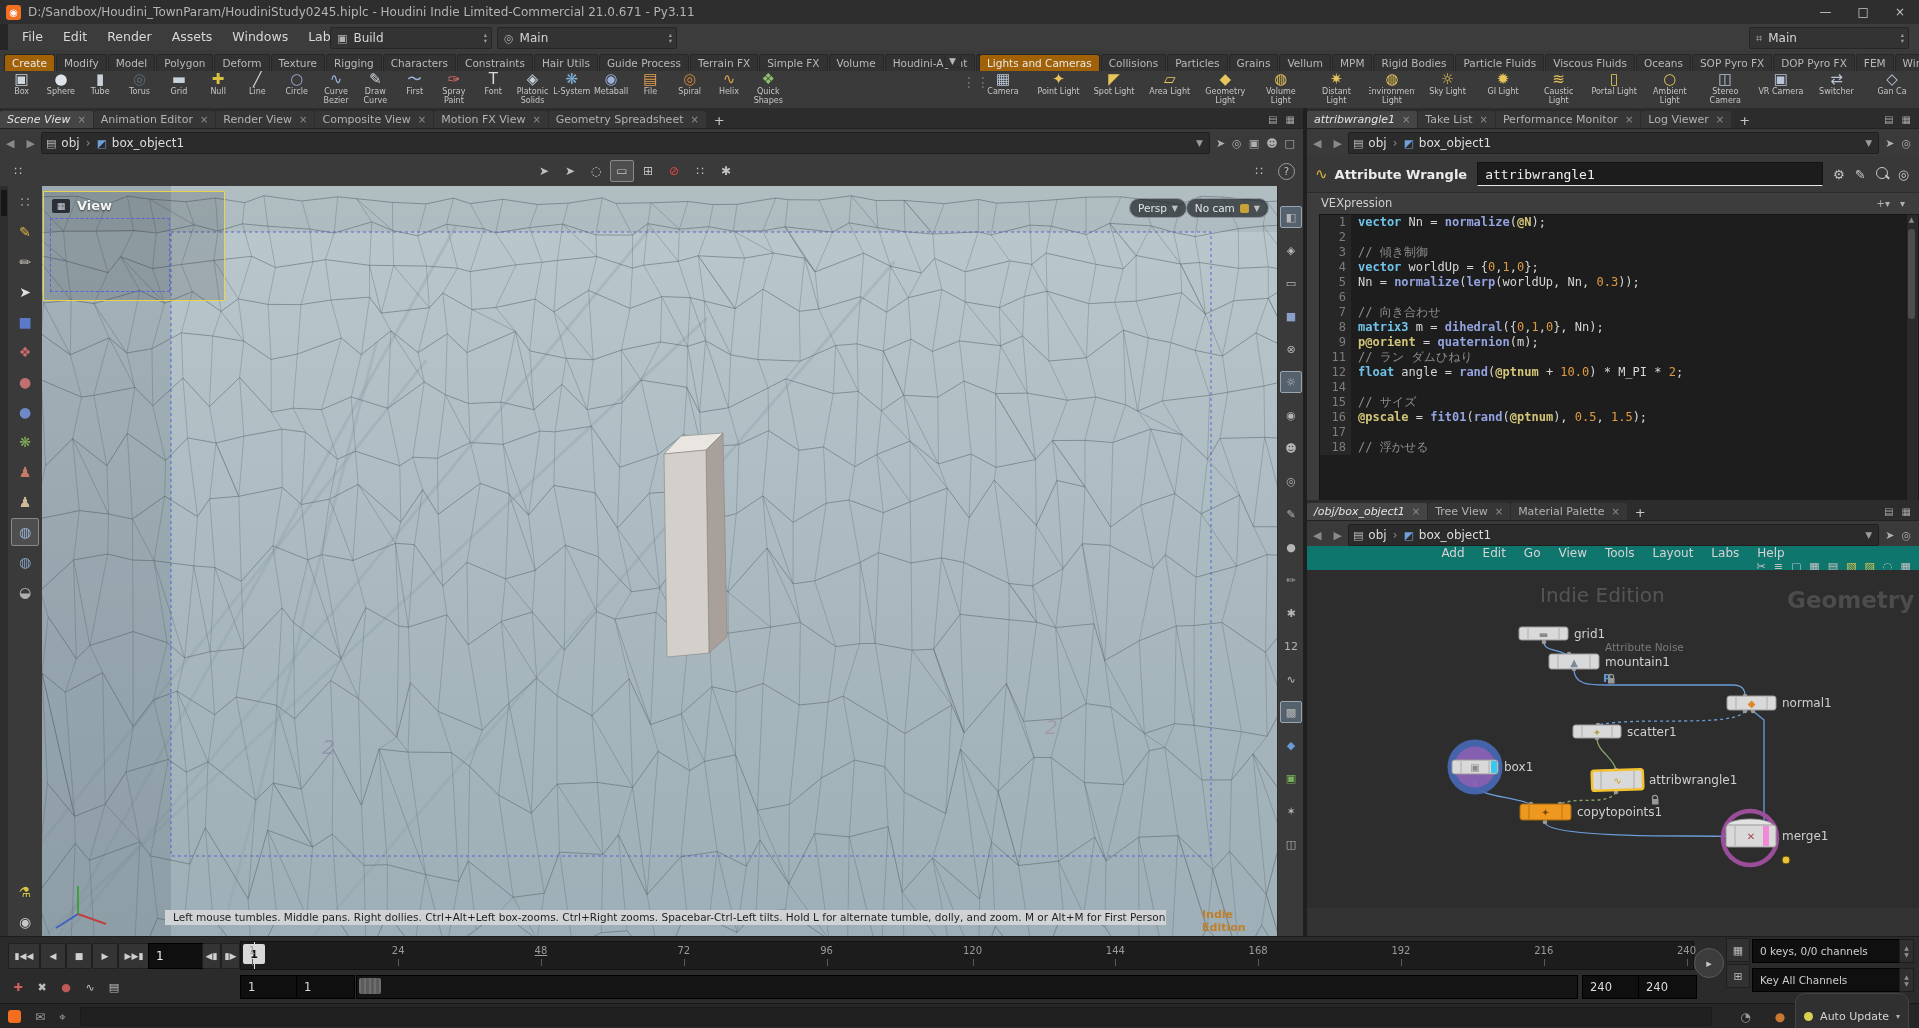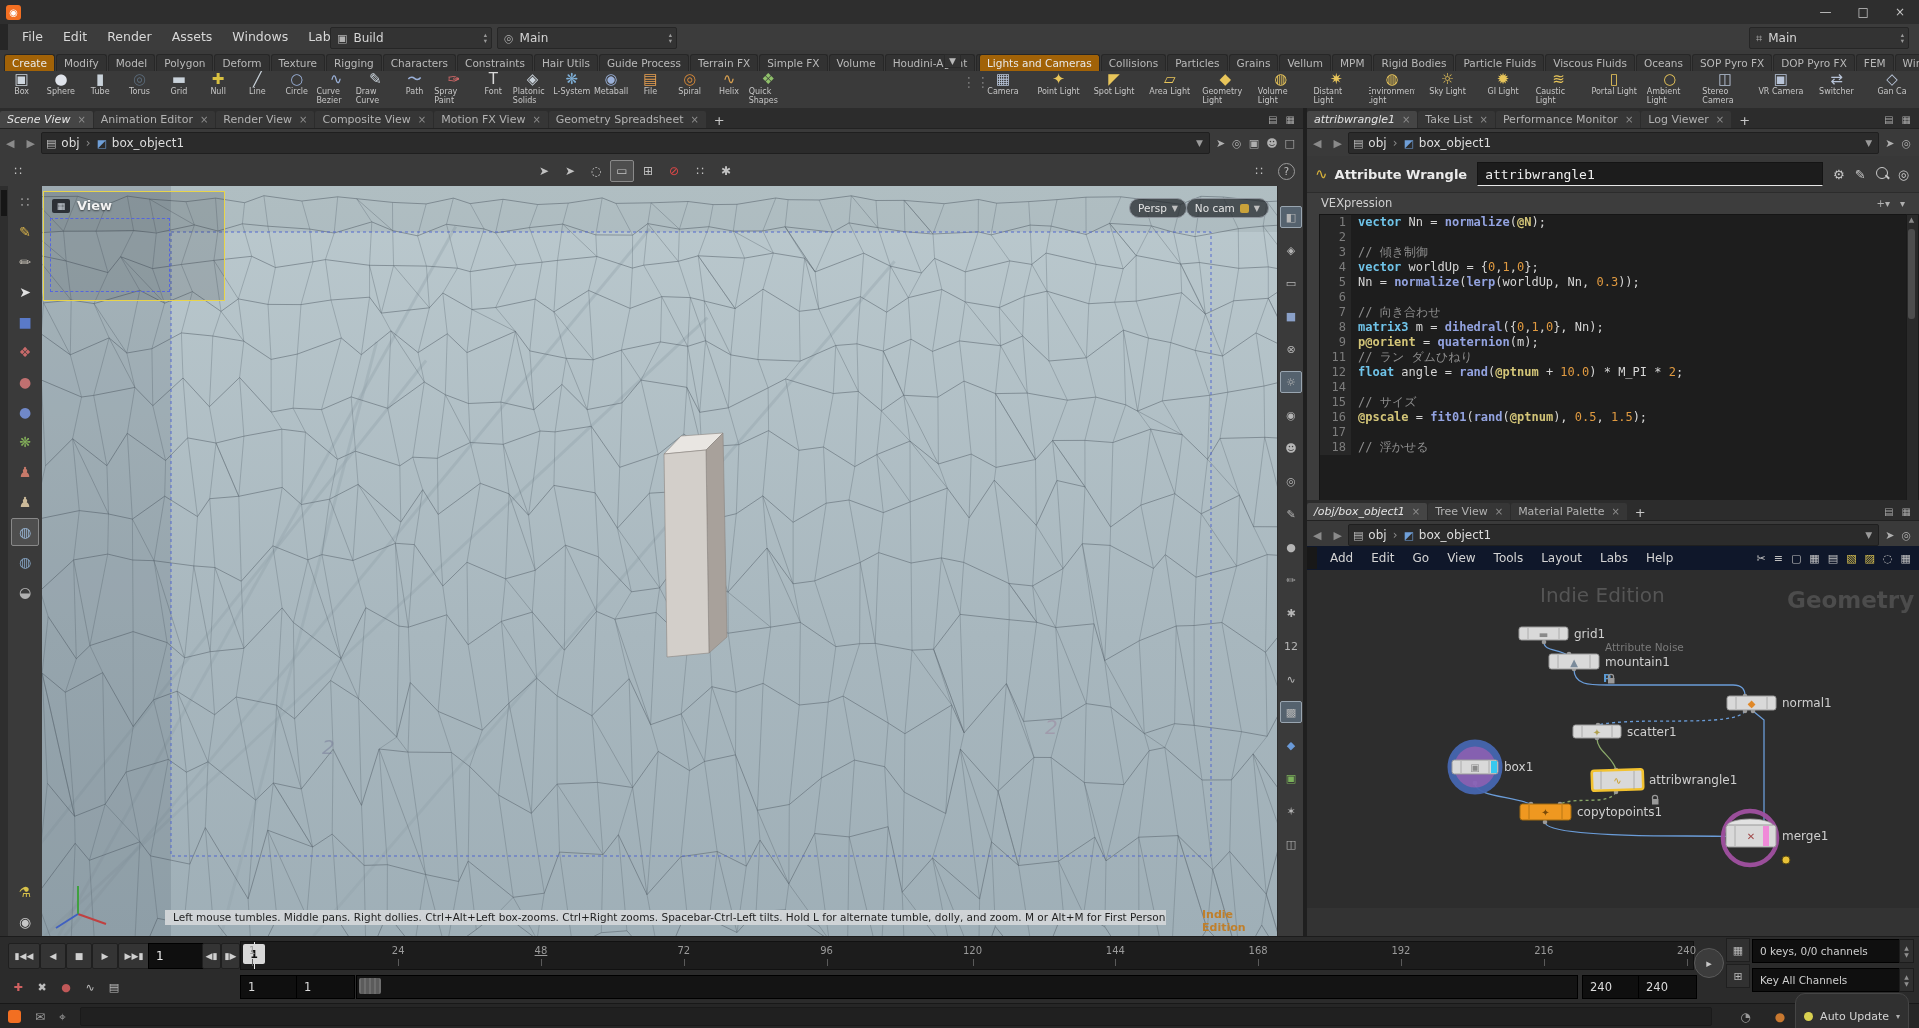--- a/index.html
+++ b/index.html
@@ -27,21 +27,21 @@
   
   #shelf{left:0;top:50px;width:1919px;height:58px;background:#3a3a3a;border-bottom:1px solid #262626;}
   .shelf-tabs{position:absolute;top:0;height:21px;display:flex;align-items:flex-end;}
   .shelf-tab{background:#323232;border:1px solid #272727;border-bottom:none;border-radius:3px 3px 0 0;
              padding:2px 7px;margin-right:1px;font-size:10.5px;color:#b9b9b9;white-space:nowrap;}
   .shelf-tab.active{background:#a16207;color:#e8e8e8;}
   .shelf-add{padding:1px 7px;font-size:12px;color:#c0c0c0;}
   .shelf-tools{position:absolute;top:21px;height:37px;display:flex;}
   .tool{width:46px;display:flex;flex-direction:column;align-items:center;overflow:hidden;}
   .tool-glyph{font-size:15px;line-height:17px;height:17px;}
-  .tool-label{font-size:8px;line-height:8.5px;color:#c6c6c6;white-space:normal;}
+  .tool-label{font-size:8px;line-height:8.5px;color:#c6c6c6;text-align:center;white-space:normal;}
   #shelf-divider{left:962px;top:24px;color:#7a7a7a;font-size:14px;}
   #shelf-dd{left:944px;top:4px;font-size:9px;color:#b9b9b9;border:1px solid #2a2a2a;background:#333;
             padding:1px 4px;}
   
   .pane-tabs{background:#2c2c2c;display:flex;align-items:flex-end;height:20px;border-bottom:1px solid #222;}
   .pane-tab{background:#363636;color:#b2b2b2;font-size:11px;padding:2px 7px;margin-right:1px;
             display:flex;gap:7px;align-items:center;border-radius:2px 2px 0 0;white-space:nowrap;}
   .pane-tab.active{background:#454545;color:#e4e4e4;font-style:italic;}
   .pane-tab.italic{font-style:italic;}
   .pane-tab .x{color:#8e8e8e;font-size:10px;}
@@ -122,22 +122,22 @@
   .tk-fn{color:#93a3e0;font-weight:bold;}
   .tk-at{color:#d3c578;font-weight:bold;}
   .tk-num{color:#e09a40;}
   .tk-cm{color:#8d8d8d;}
   .tk-pl{color:#d6d6d6;}
   #vex-scroll{position:absolute;right:0px;top:106px;width:11px;height:302px;background:#2a2a2a;border:1px solid #1a1a1a;}
   #vex-scroll .thumb{position:absolute;left:1px;top:14px;width:7px;height:90px;background:#4d4d4d;border-radius:3px;}
   #vex-scroll .ar{position:absolute;left:0;width:9px;text-align:center;font-size:7px;color:#8a8a8a;}
   
   #network-pane{left:1307px;top:500px;width:612px;height:408px;background:#2d2d2d;}
-  #net-menu{position:absolute;left:0;top:46px;width:612px;height:24px;background:#0f172a;display:flex;
-            align-items:center;border-bottom:1px solid #242424;font-size:12px;color:#d4d4d4;}
+  #net-menu{position:absolute;left:0;top:46px;width:612px;height:24px;background:#0f766e;display:flex;
+            align-items:center;border-bottom:1px solid #242424;font-size:12px;color:#d4d4d4;flex-direction:column;}
   #net-menu .m{padding:0 9px;}
   #net-menu .net-icons{margin-left:auto;display:flex;gap:8px;padding-right:8px;align-items:center;}
   #net-menu .net-icons span{font-size:11px;color:#c0c0c0;}
   #net-menu .scrollblk{width:10px;height:22px;background:#181818;margin-right:4px;}
   #net-canvas{position:absolute;left:0;top:70px;width:612px;height:338px;background:#2d2d2d;}
   
   .vsplit{background:#1f1f1f;}
   
   #timeline{left:0;top:936px;width:1919px;height:67px;background:#2b2b2b;border-top:1px solid #1c1c1c;}
   .tbtn{position:absolute;top:6px;height:24px;background:#343434;border:1px solid #1f1f1f;border-radius:2px;
@@ -178,20 +178,21 @@
   #auto-update .dot{width:9px;height:9px;border-radius:50%;background:#d8d050;}
   #auto-update .dd{font-size:8px;color:#b0b0b0;}
 </style>
 </head>
 <body>
 
 <div id="app">
 
   <div class="abs" id="titlebar">
     <div id="logo">◉</div>
+    <div id="win-title">D:/Sandbox/Houdini_TownParam/HoudiniStudy0245.hiplc - Houdini Indie Limited-Commercial 21.0.671 - Py3.11</div>
     <div id="win-controls">
         <span>—</span>
         <span>□</span>
         <span>×</span>
       </div>
   </div>
 
   <div class="abs" id="menubar">
     <div class="grip"></div>
     <div id="menu-items" style="display:flex;">
@@ -302,21 +303,21 @@
         <div class="tool">
           <div class="tool-glyph" style="color: rgb(154, 176, 216);">∿</div>
           <div class="tool-label">Curve Bezier</div>
         </div>
         <div class="tool">
           <div class="tool-glyph" style="color: rgb(201, 210, 218);">✎</div>
           <div class="tool-label">Draw Curve</div>
         </div>
         <div class="tool">
           <div class="tool-glyph" style="color: rgb(154, 176, 216);">〜</div>
-          <div class="tool-label">Path</div>
+          <div class="tool-label">First</div>
         </div>
         <div class="tool">
           <div class="tool-glyph" style="color: rgb(216, 106, 106);">✑</div>
           <div class="tool-label">Spray Paint</div>
         </div>
         <div class="tool">
           <div class="tool-glyph" style="color: rgb(216, 216, 216);">T</div>
           <div class="tool-label">Font</div>
         </div>
         <div class="tool">

